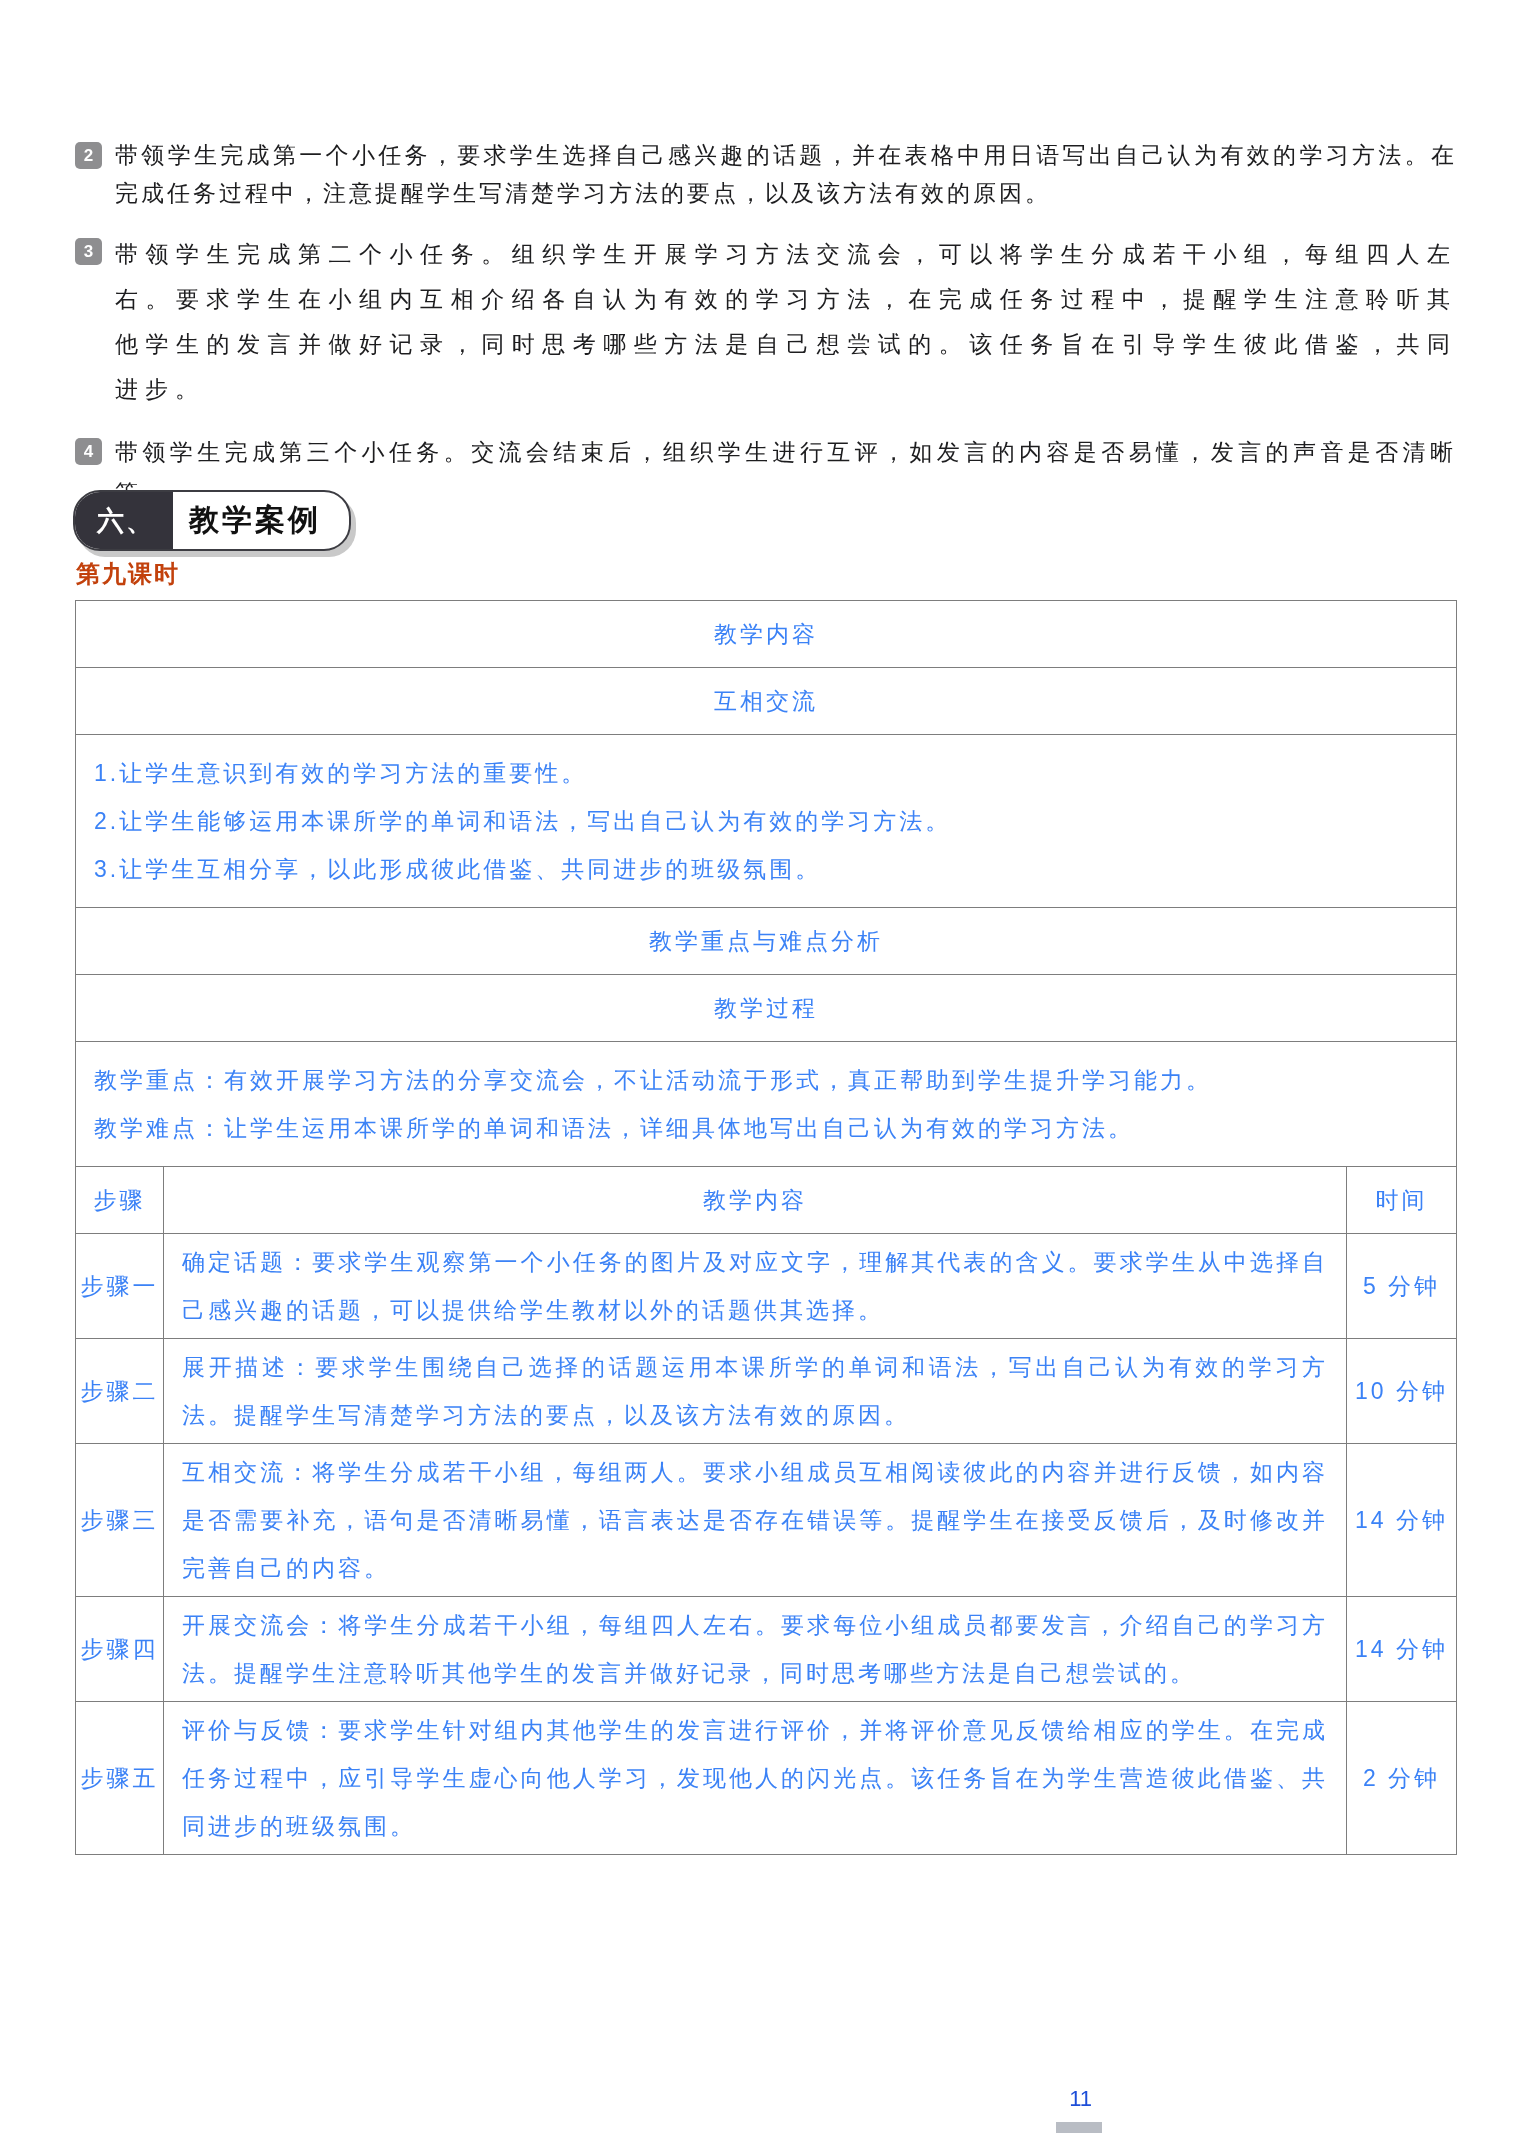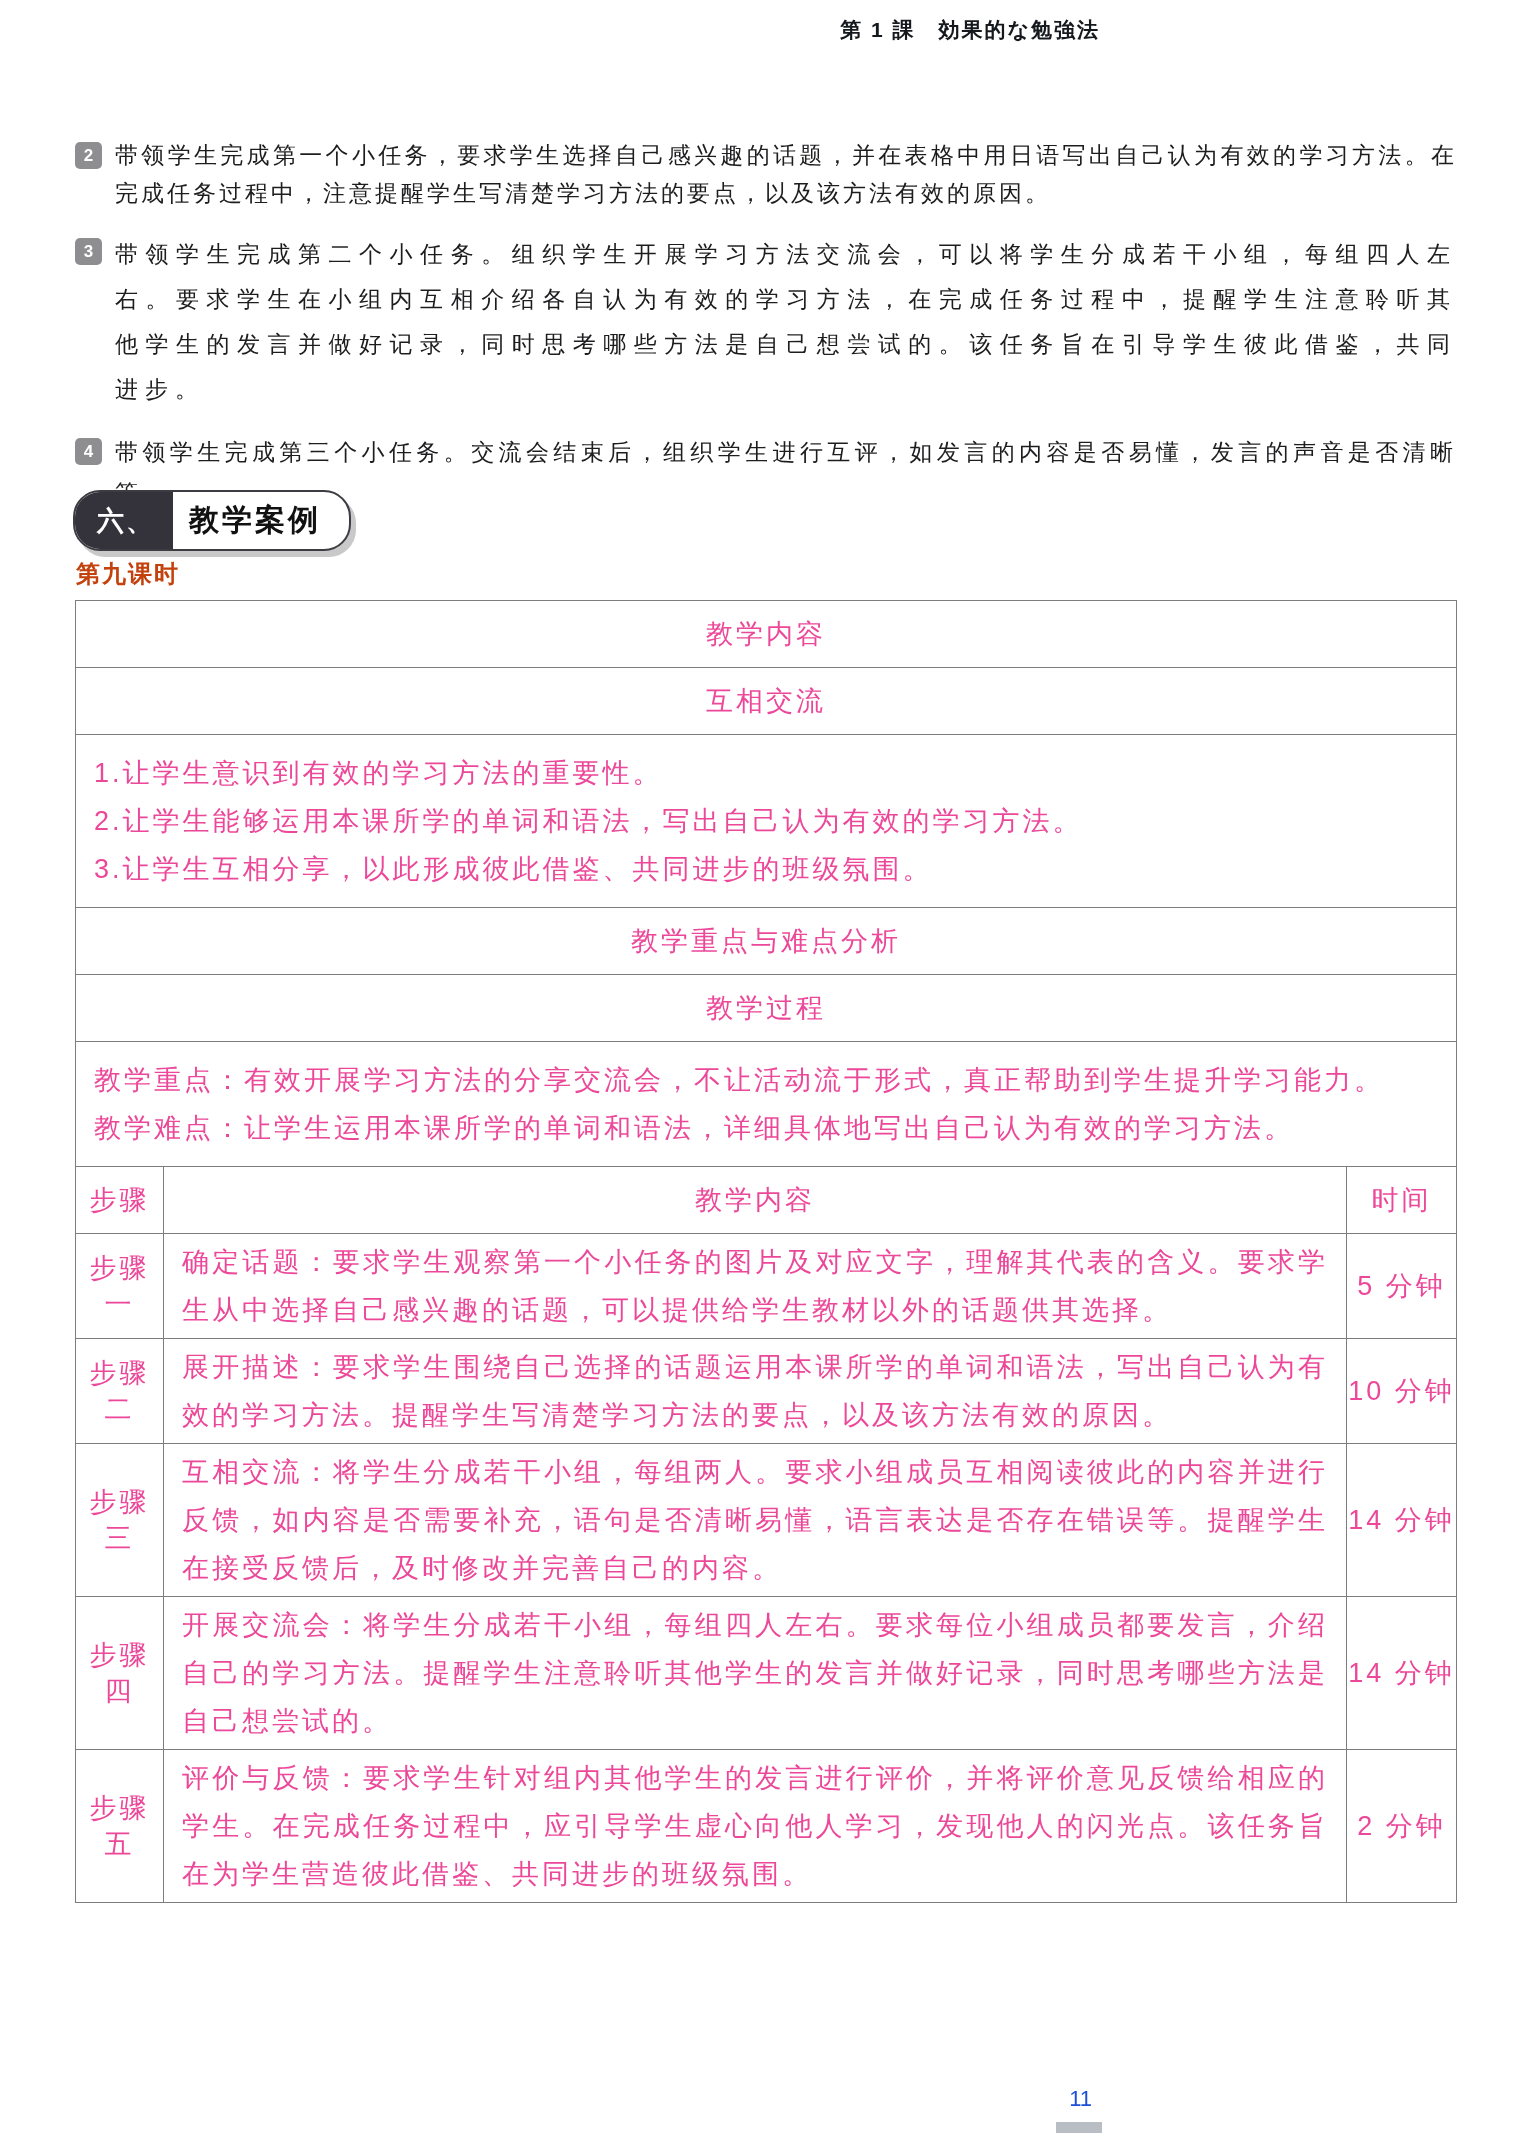--- a/index.html
+++ b/index.html
@@ -72,21 +72,21 @@
     letter-spacing:2px;
   }
 
   
   .lesson-table{
     position:absolute;top:600px;left:75px;width:1382px;
     border-collapse:collapse;table-layout:fixed;
   }
   .lesson-table td{
     border:1.5px solid #7d7d7d;
-    font-size:27px;color:#ec4899;
+    font-size:23px;color:#3b82f6;
     vertical-align:middle;
     letter-spacing:3px;
     margin-left:8px;
   }
   .t-center{text-align:center;height:58px;padding:4px 10px;}
   .t-left{text-align:left;padding:14px 18px;line-height:48px;}
   .t-step-content{
     text-align:justify;padding:4px 18px;line-height:48px;
     letter-spacing:5px;
   }
@@ -103,21 +103,20 @@
   .footer-bar{
     position:absolute;top:2122px;left:1056px;
     width:46px;height:11px;background:#b9bdc4;
   }
 </style>
 </head>
 <body>
 
 <div class="page">
 
-  <div class="running-head">第 1 課　効果的な勉強法</div>
 
   <div class="list">
     <div class="list-item">
       <span class="num-badge">2</span>
       <span class="item-text">带领学生完成第一个小任务，要求学生选择自己感兴趣的话题，并在表格中用日语写出自己认为有效的学习方法。在完成任务过程中，注意提醒学生写清楚学习方法的要点，以及该方法有效的原因。</span>
     </div>
     <div class="list-item">
       <span class="num-badge">3</span>
       <span class="item-text">带领学生完成第二个小任务。组织学生开展学习方法交流会，可以将学生分成若干小组，每组四人左右。要求学生在小组内互相介绍各自认为有效的学习方法，在完成任务过程中，提醒学生注意聆听其他学生的发言并做好记录，同时思考哪些方法是自己想尝试的。该任务旨在引导学生彼此借鉴，共同进步。</span>
     </div>

